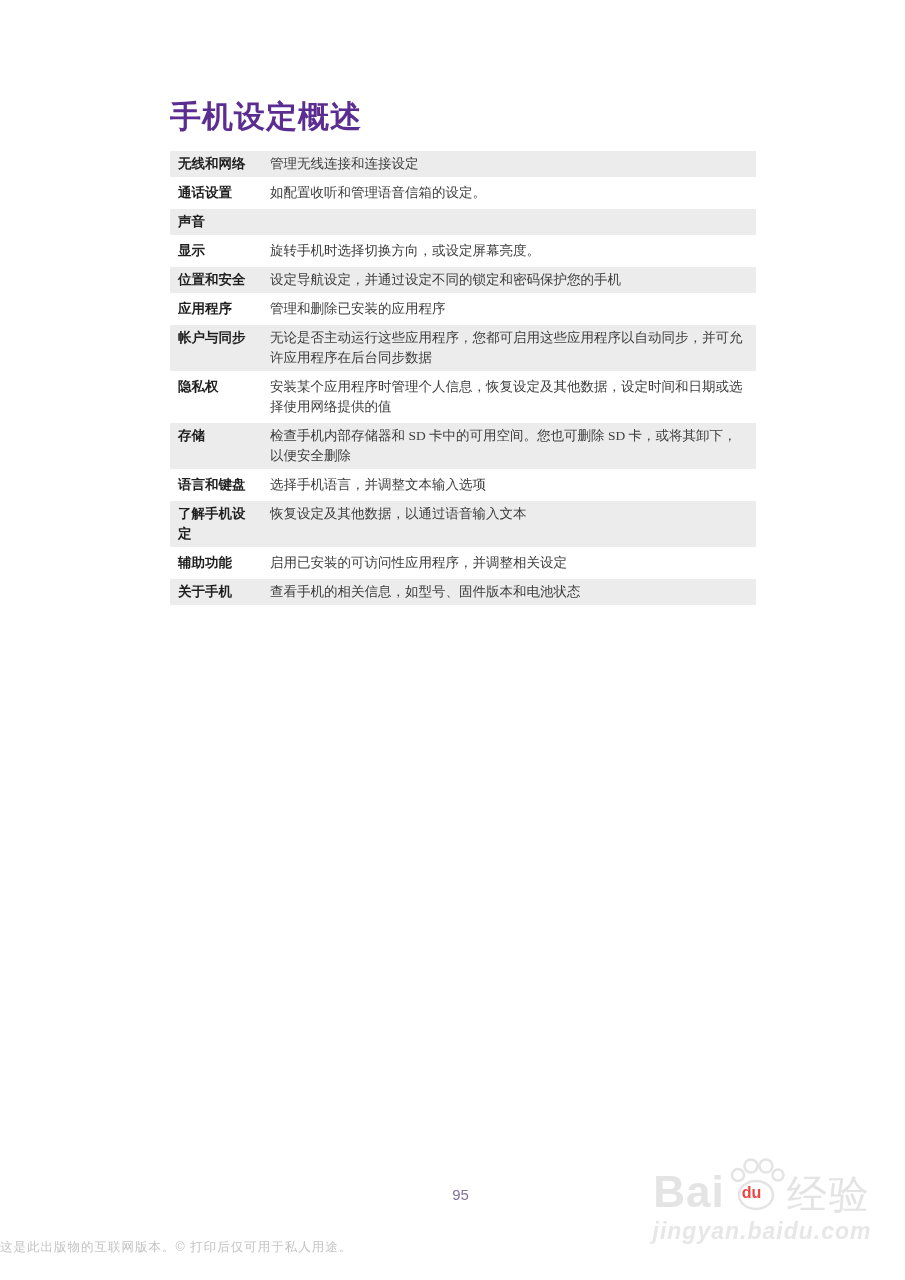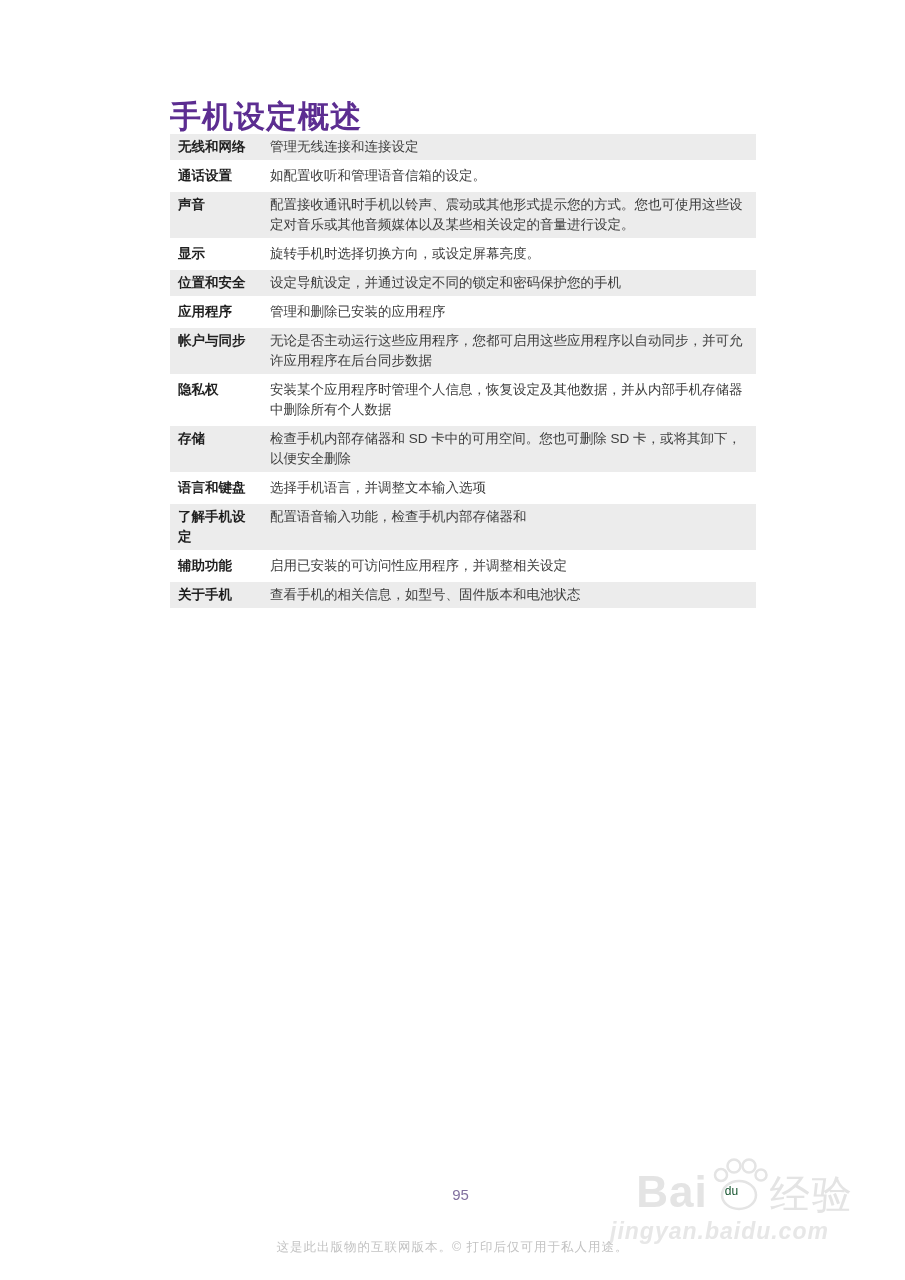--- a/index.html
+++ b/index.html
@@ -7,40 +7,40 @@
     font-family: "Liberation Sans", "DejaVu Sans", sans-serif; }
   .page { position: relative; width: 905px; height: 1280px; background: #ffffff; overflow: hidden; }
 
   .content { position: absolute; left: 170px; top: 84px; width: 586px; }
 
   .title { color: #5c2d91; font-size: 31px; font-weight: bold; line-height: 1.1;
     letter-spacing: 1px; margin-top: 16px; }
 
   .intro { margin-top: 25px; color: #3d3d3d; font-size: 13.5px; line-height: 18px; }
 
-  .settings-table { width: 100%; }
+  .settings-table { margin-top: 17px; width: 100%; font-family: Liberation Serif, serif; }
   .row { display: flex; align-items: flex-start; padding: 3px 8px 3px 8px; margin-bottom: 3px; }
   .row:nth-child(odd) { background: #ececec; }
   .term { flex: 0 0 72px; font-weight: bold; color: #1f1f1f; font-size: 13.5px; line-height: 20px; }
   .desc { flex: 1; margin-left: 20px; color: #3d3d3d; font-size: 13.5px; line-height: 20px; }
 
   .pagenum { position: absolute; left: 16px; right: 0; top: 1186px; text-align: center;
     color: #82719f; font-size: 15px; }
 
-  .footer { position: absolute; left: 0; right: 0; top: 1239px; text-align: center;
+  .footer { position: absolute; left: 0; right: 0; top: 1239px; text-align: left;
     color: #c3c3c3; font-size: 12.5px; letter-spacing: 1px; }
 
-  .watermark { position: absolute; right: 25px; top: 1158px; width: 270px;
-    color: #e4e4e4; user-select: none; }
+  .watermark { position: absolute; right: 8px; top: 1158px; width: 270px;
+    color: #e4e4e4; text-align: center; user-select: none; }
   .wm-top { display: flex; align-items: flex-end; justify-content: center; }
   .wm-bai { font-size: 44px; font-weight: bold; letter-spacing: 1px; line-height: 1; }
   .paw { position: relative; width: 58px; height: 56px; margin: 0 2px; }
   .paw svg { position: absolute; left: 0; top: 0; }
-  .wm-du { position: absolute; left: 15px; top: 26px; font-size: 12px; font-weight: normal;
-    color: #14532d; font-style: normal; }
+  .wm-du { position: absolute; left: 15px; top: 26px; font-size: 16px; font-weight: bold;
+    color: #ef4444; font-style: normal; }
   .wm-jy { font-size: 40px; font-weight: normal; letter-spacing: 2px; line-height: 1;
     font-family: "DejaVu Sans", sans-serif; }
   .wm-url { margin-top: 4px; font-size: 23px; font-weight: bold; letter-spacing: 1px;
     color: #e7e7e7; font-style: italic; }
 </style>
 </head>
 <body>
 
 <div class="page">
   <div class="content">
@@ -50,53 +50,52 @@
       <div class="row">
         <div class="term">无线和网络</div>
         <div class="desc">管理无线连接和连接设定</div>
       </div>
       <div class="row">
         <div class="term">通话设置</div>
         <div class="desc">如配置收听和管理语音信箱的设定。</div>
       </div>
       <div class="row">
         <div class="term">声音</div>
-        <div class="desc">配置接收通讯时手机以铃声、震动或其他形式提示您的方式。您也可使用这些设定对音乐或其他音频媒体以及某些相关设定的音量进行设定。</div>
       </div>
       <div class="row">
         <div class="term">显示</div>
         <div class="desc">旋转手机时选择切换方向，或设定屏幕亮度。</div>
       </div>
       <div class="row">
         <div class="term">位置和安全</div>
         <div class="desc">设定导航设定，并通过设定不同的锁定和密码保护您的手机</div>
       </div>
       <div class="row">
         <div class="term">应用程序</div>
         <div class="desc">管理和删除已安装的应用程序</div>
       </div>
       <div class="row">
         <div class="term">帐户与同步</div>
         <div class="desc">无论是否主动运行这些应用程序，您都可启用这些应用程序以自动同步，并可允许应用程序在后台同步数据</div>
       </div>
       <div class="row">
         <div class="term">隐私权</div>
-        <div class="desc">安装某个应用程序时管理个人信息，恢复设定及其他数据，并从内部手机存储器中删除所有个人数据</div>
+        <div class="desc">安装某个应用程序时管理个人信息，恢复设定及其他数据，设定时间和日期或选择使用网络提供的值</div>
       </div>
       <div class="row">
         <div class="term">存储</div>
         <div class="desc">检查手机内部存储器和 SD 卡中的可用空间。您也可删除 SD 卡，或将其卸下，以便安全删除</div>
       </div>
       <div class="row">
         <div class="term">语言和键盘</div>
         <div class="desc">选择手机语言，并调整文本输入选项</div>
       </div>
       <div class="row">
         <div class="term">了解手机设定</div>
-        <div class="desc">配置语音输入功能，检查手机内部存储器和</div>
+        <div class="desc">恢复设定及其他数据，以通过语音输入文本</div>
       </div>
       <div class="row">
         <div class="term">辅助功能</div>
         <div class="desc">启用已安装的可访问性应用程序，并调整相关设定</div>
       </div>
       <div class="row">
         <div class="term">关于手机</div>
         <div class="desc">查看手机的相关信息，如型号、固件版本和电池状态</div>
       </div>
     </div>

